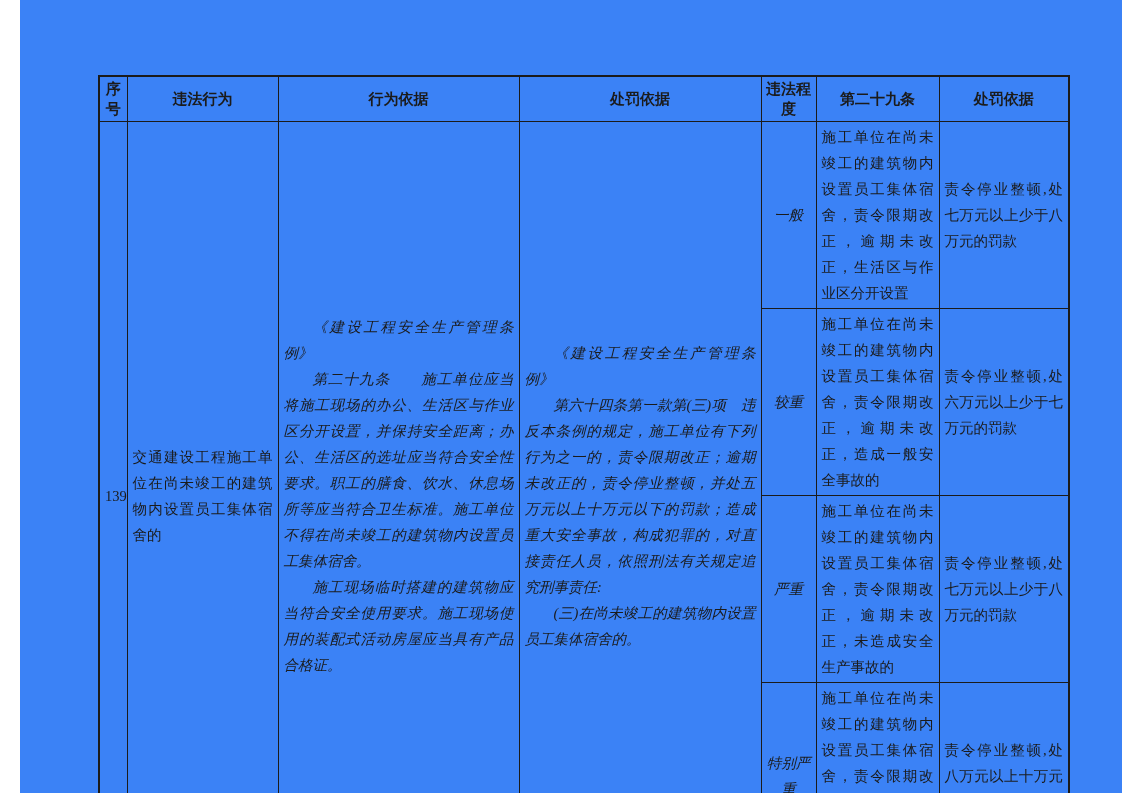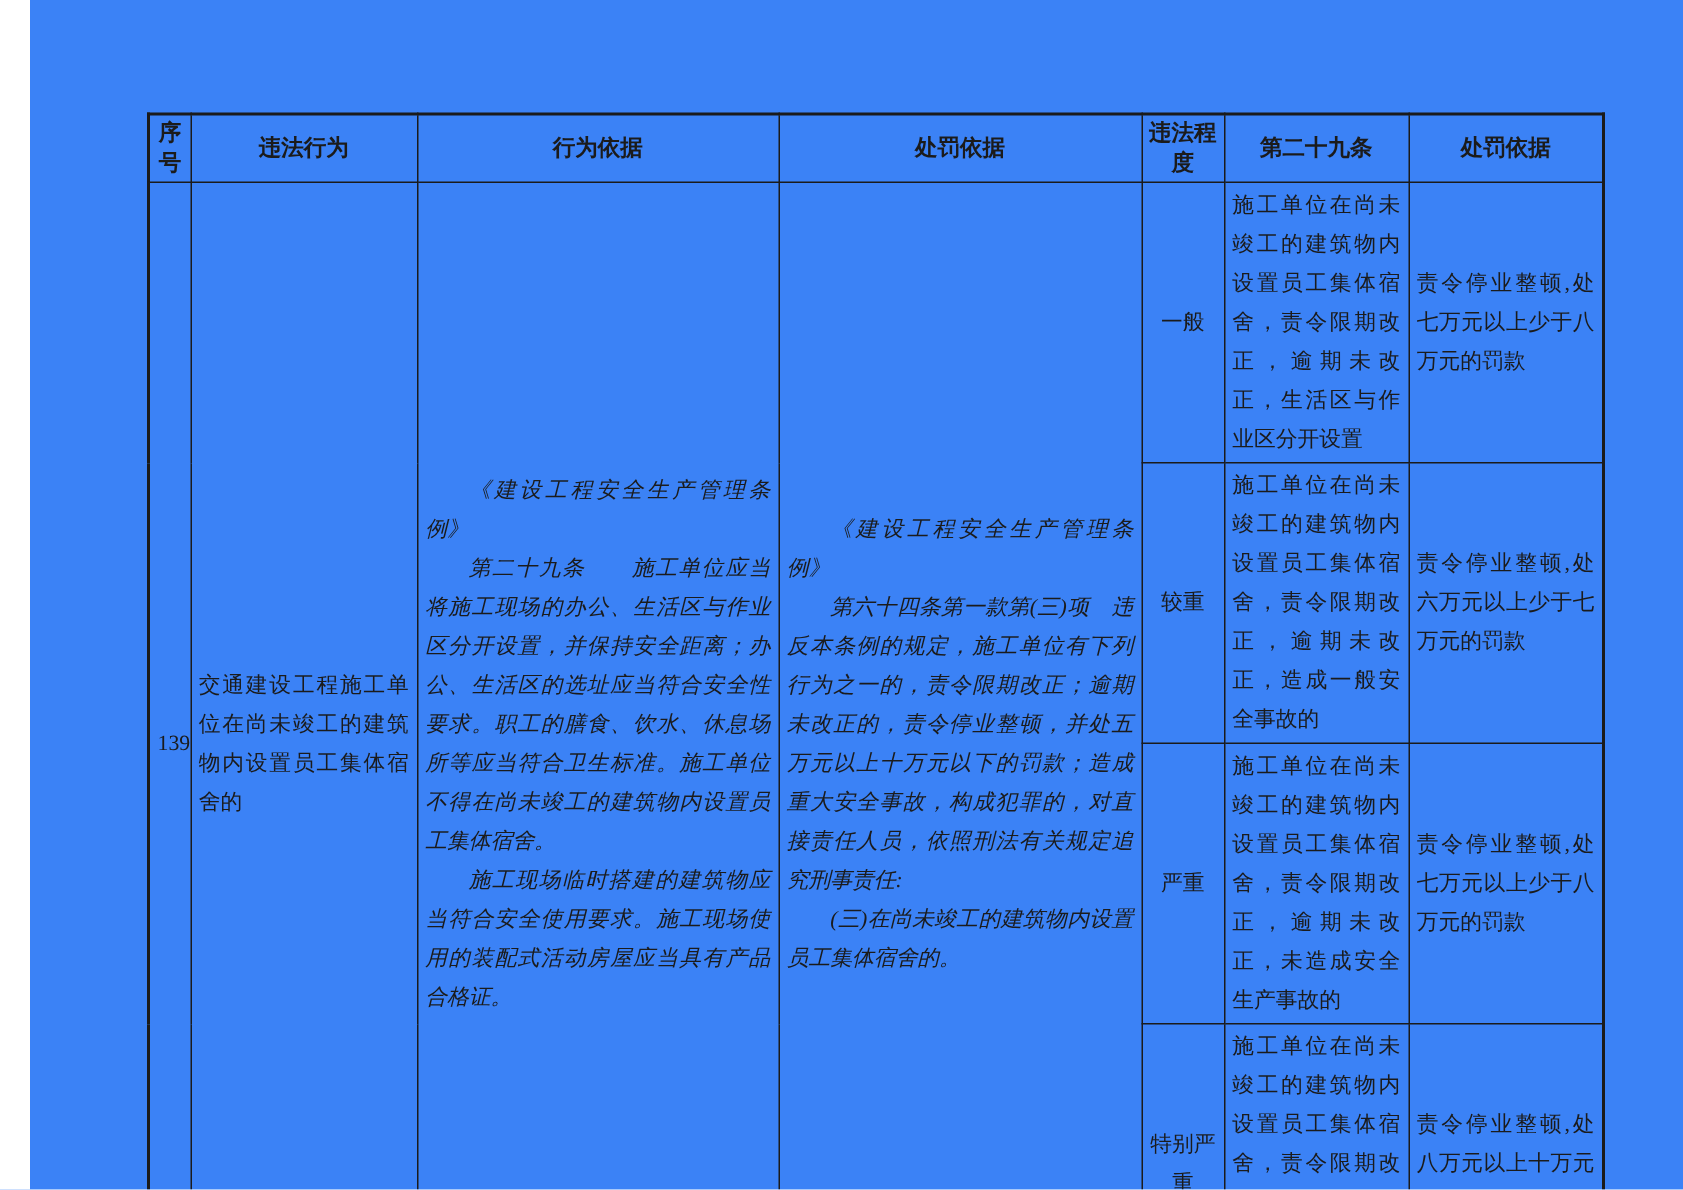--- a/index.html
+++ b/index.html
@@ -68,20 +68,21 @@
   td.benchmark {
     font-size: 14px;
     line-height: 26px;
     padding: 2px 5px;
   }
   td.degree {
     text-align: center;
     font-size: 14.5px;
     line-height: 24px;
     padding: 2px 3px;
+    font-style: italic;
   }
   .page-number {
     position: absolute;
     left: 0;
     top: 733px;
     width: 100%;
     text-align: center;
     font-size: 15px;
     color: #1b1b1b;
   }

